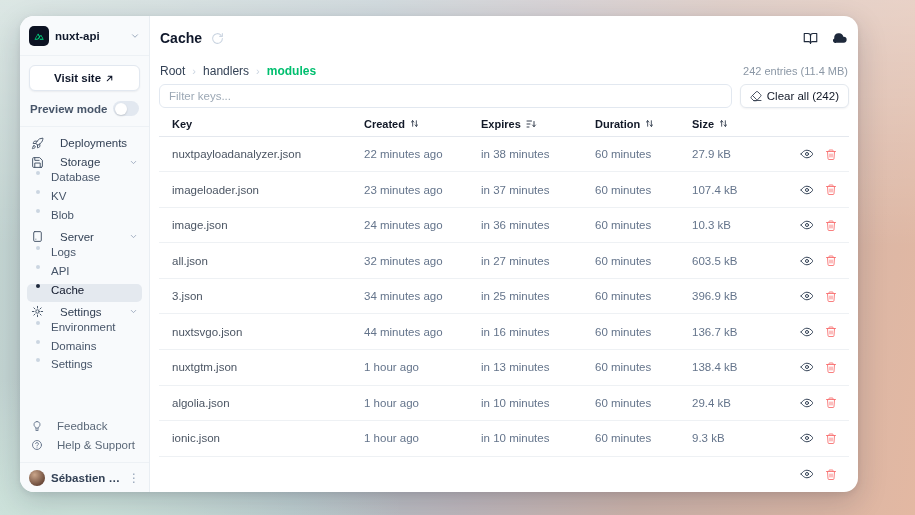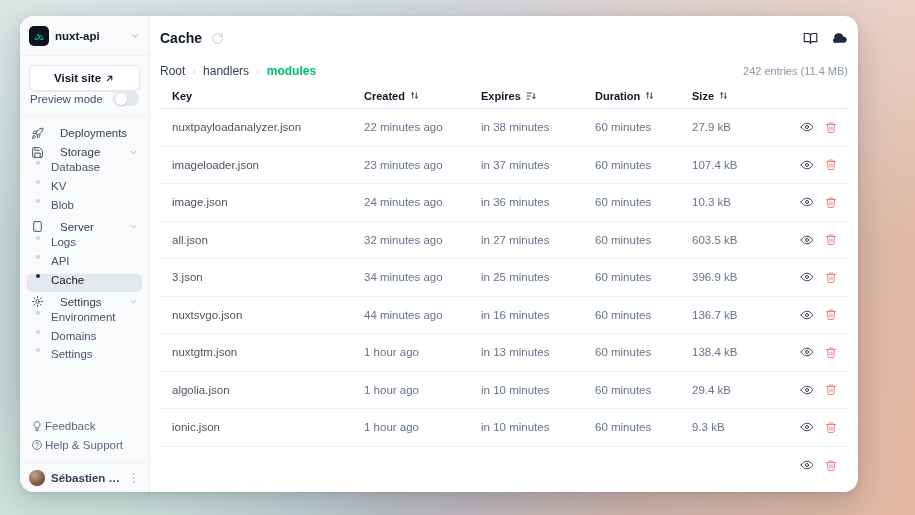--- a/index.html
+++ b/index.html
@@ -32,40 +32,40 @@
     display:flex; align-items:center; justify-content:center; flex:0 0 20px; }
   .sb-head .pname { font-weight:700; color:#0f172a; font-size:11.5px;
     white-space:nowrap; overflow:hidden; text-overflow:ellipsis; }
   .chev { margin-left:auto; color:#94a3b8; }
 
   .sb-actions { padding:9px 9px 10px; border-bottom:1px solid #edf1f5; }
   .visit-btn { width:100%; height:26px; background:#fff; border:1px solid #e2e8f0;
     border-radius:6px; display:flex; align-items:center; justify-content:space-between;
     padding:0 24px; font-weight:700; font-size:11.5px; color:#0f172a;
     box-shadow:0 1px 2px rgba(15,23,42,.06); cursor:pointer; }
-  .preview-row { display:flex; align-items:center; justify-content:space-between;
-    color:#475569; font-size:11.5px; padding:0 1px; }
+  .preview-row { margin-top:10px; display:flex; align-items:center; justify-content:space-between;
+    color:#475569; font-size:11.5px; padding:0 1px;font-weight:bold; }
   .toggle { width:26px; height:15px; border-radius:8px; background:#e2e8f0; position:relative; cursor:pointer; }
   .toggle .knob { position:absolute; top:1.5px; left:2px; width:12px; height:12px;
     border-radius:50%; background:#fff; box-shadow:0 1px 2px rgba(0,0,0,.15); }
 
   .sb-nav { padding:7px 7px; }
   .nav-item { height:18.7px; display:flex; align-items:center; gap:16px; padding:0 4px;
     border-radius:5px; cursor:pointer; color:#334155; font-weight:500; }
   .nav-item .ico { color:#475569; flex:0 0 13px; }
   .nav-sub { height:18.7px; display:flex; align-items:flex-start; gap:7px; padding:0 4px;
     border-radius:5px; cursor:pointer; color:#475569; font-weight:400; }
   .nav-sub .bdot { width:13px; flex:0 0 13px; display:flex; align-items:center; justify-content:center; }
   .nav-sub .bdot i { width:4px; height:4px; border-radius:50%; background:#cbd5e1; display:block; }
   .nav-sub.active { background:#e4e9ef; color:#0f172a; font-weight:500; }
   .nav-sub.active .bdot i { background:#1e293b; }
   .sb-spacer { flex:1; }
 
   .sb-foot { padding:6px 7px 8px; }
-  .foot-item { height:18.7px; display:flex; align-items:center; gap:1px; padding:0 4px;
+  .foot-item { height:18.7px; display:flex; align-items:center; gap:13px; padding:0 4px;
     border-radius:5px; cursor:pointer; color:#5b6878; font-weight:400; }
   .foot-item .ico { color:#64748b; flex:0 0 13px; }
 
   .sb-user { height:30px; border-top:1px solid #edf1f5; display:flex; align-items:center;
     gap:6px; padding:0 9px; cursor:pointer; }
   .avatar { width:16px; height:16px; border-radius:50%; flex:0 0 16px;
     background:radial-gradient(circle at 35% 30%, #caa58a, #6b4a3a 72%); }
   .uname { font-weight:600; color:#334155; font-size:11.5px; white-space:nowrap;
     overflow:hidden; text-overflow:ellipsis; }
   .kebab { margin-left:auto; color:#94a3b8; font-size:12px; line-height:1; cursor:pointer; }
@@ -313,20 +313,32 @@
 
     <div class="crumb-row">
       <span class="crumb">Root</span>
       <span class="crumb-sep">›</span>
       <span class="crumb">handlers</span>
       <span class="crumb-sep">›</span>
       <span class="crumb active">modules</span>
       <span class="entries">242 entries (11.4 MB)</span>
     </div>
 
+    <div class="filter-row">
+      <input class="filter-input" type="text" placeholder="Filter keys..." style="">
+      <button class="clear-btn">
+        <span class="ico">
+          <svg width="12" height="12" viewBox="0 0 24 24" fill="none" stroke="currentColor" stroke-width="1.8" stroke-linecap="round" stroke-linejoin="round">
+              <path d="m7 21-4.3-4.3a2.4 2.4 0 0 1 0-3.4l9.6-9.6a2.4 2.4 0 0 1 3.4 0l5.6 5.6a2.4 2.4 0 0 1 0 3.4L13.7 21z"></path>
+              <path d="M22 21H7M5 11l8 8"></path>
+            </svg>
+        </span>
+        <span>Clear all (242)</span>
+      </button>
+    </div>
 
     <div class="thead">
       <div class="th first">
         <span>Key</span>
       </div>
       <div class="th">
         <span>Created</span>
         <span class="sort-ico">
           <svg width="11" height="11" viewBox="0 0 24 24" fill="none" stroke="currentColor" stroke-width="2" stroke-linecap="round" stroke-linejoin="round">
               <path d="M8 18V6M8 6 5 9M8 6l3 3M16 6v12M16 18l-3-3M16 18l3-3"></path>

